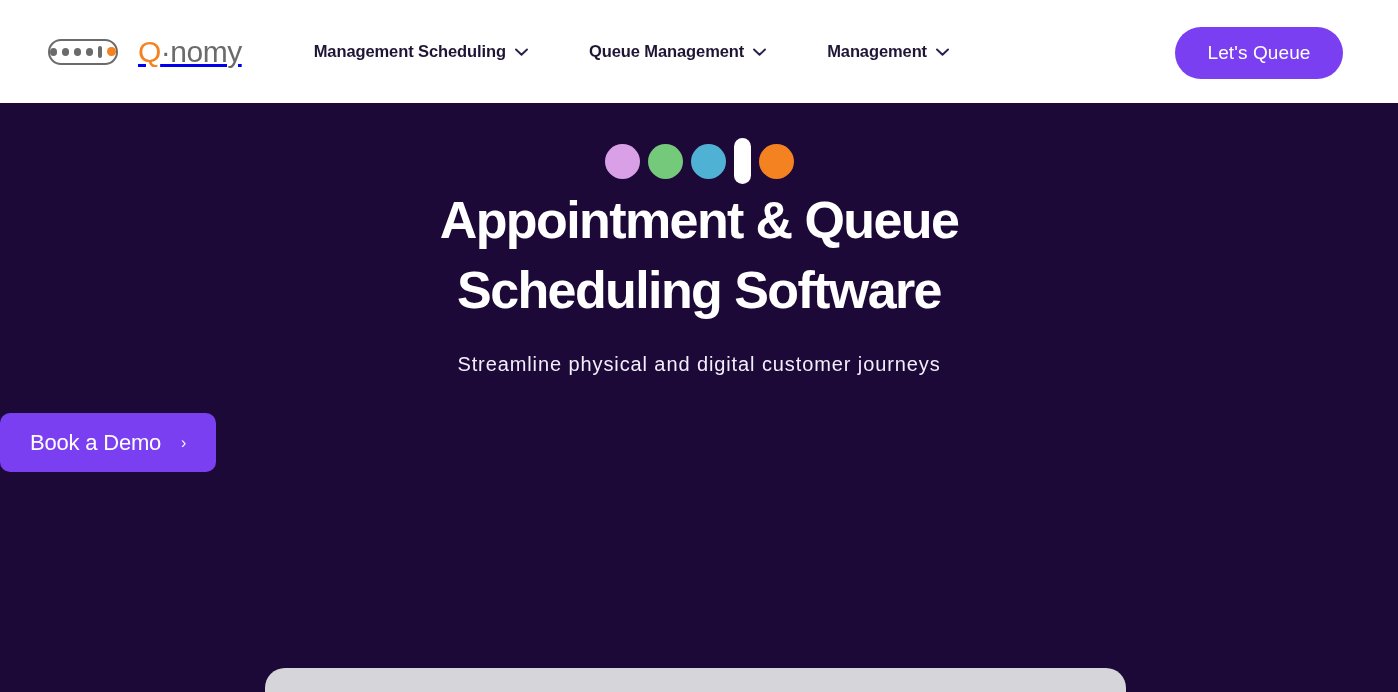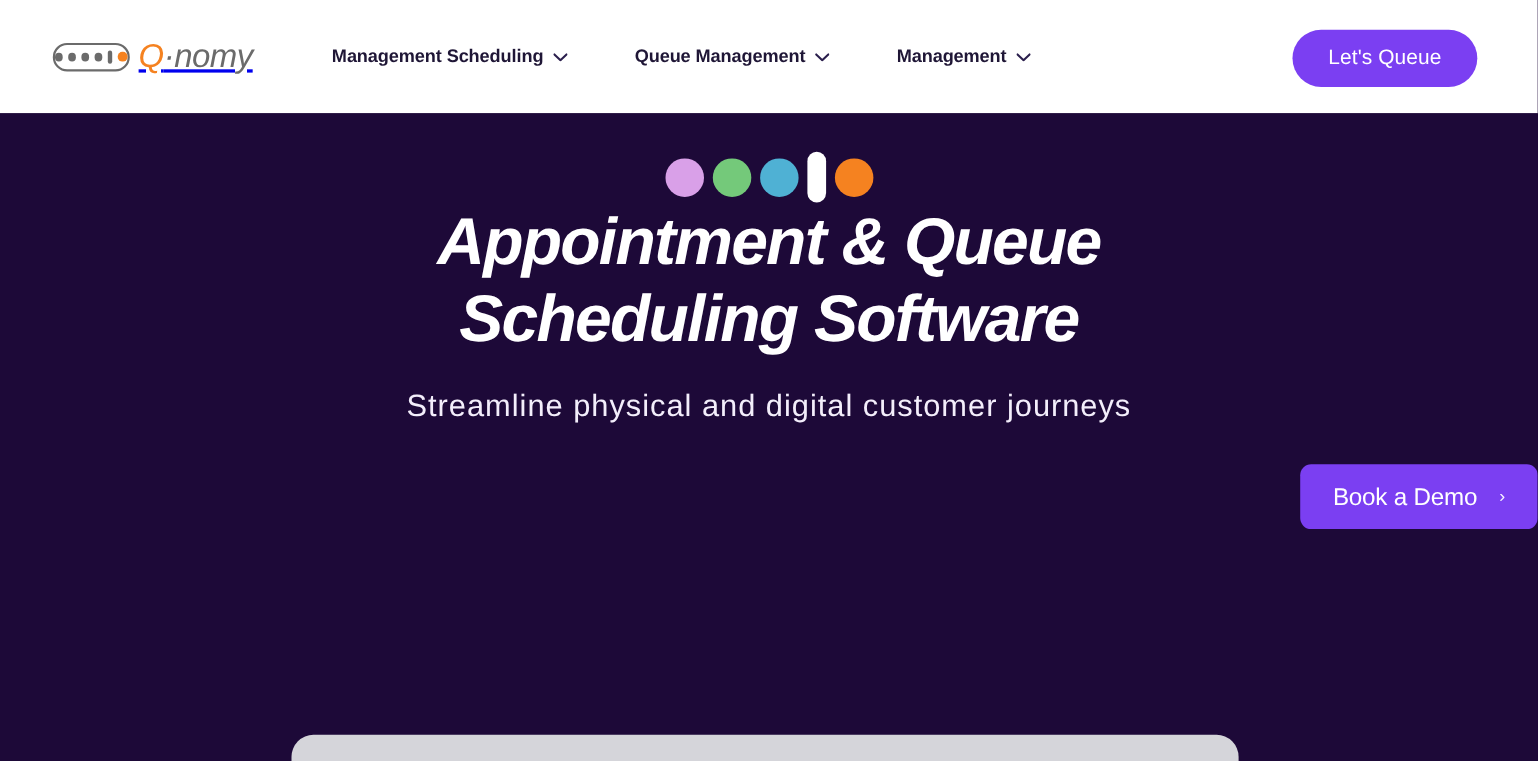--- a/index.html
+++ b/index.html
@@ -21,25 +21,24 @@
     width: 1398px;
     height: 103px;
     background: #ffffff;
     display: flex;
     align-items: center;
   }
 
   .logo {
     display: flex;
     align-items: center;
-    gap: 8px;
+    gap: 20px;
     margin-left: 48px;
     cursor: pointer;
     user-select: none;
-    font-style: italic;
   }
 
   .logo-mark {
     width: 70px;
     height: 26px;
     border: 2.5px solid #6b6b6b;
     border-radius: 13px;
     display: flex;
     align-items: center;
     justify-content: center;
@@ -151,42 +150,41 @@
     height: 46px;
     border-radius: 9px;
     background: #ffffff;
     flex-shrink: 0;
   }
 
   .hero-title {
     margin-top: 24px;
     text-align: center;
     color: #ffffff;
-    font-size: 60px;
+    font-size: 52px;
     font-weight: bold;
     line-height: 70px;
     letter-spacing: -1.6px;
     font-stretch: condensed;
     padding: 0 150px;
-    font-style: italic;
   }
   .hero-title .tl { display: block; }
 
   .hero-sub {
     margin-top: 28px;
     text-align: center;
     color: #f3eefb;
-    font-size: 28px;
+    font-size: 20px;
     font-weight: 400;
     letter-spacing: 0.9px;
   }
 
   .cta-wrap {
     display: flex;
-    justify-content: flex-end;
+    justify-content: flex-start;
     margin-top: 37px;
   }
   .cta-demo {
     display: inline-flex;
     align-items: center;
     justify-content: center;
     gap: 20px;
     height: 59px;
     padding: 0 30px;
     border: none;

